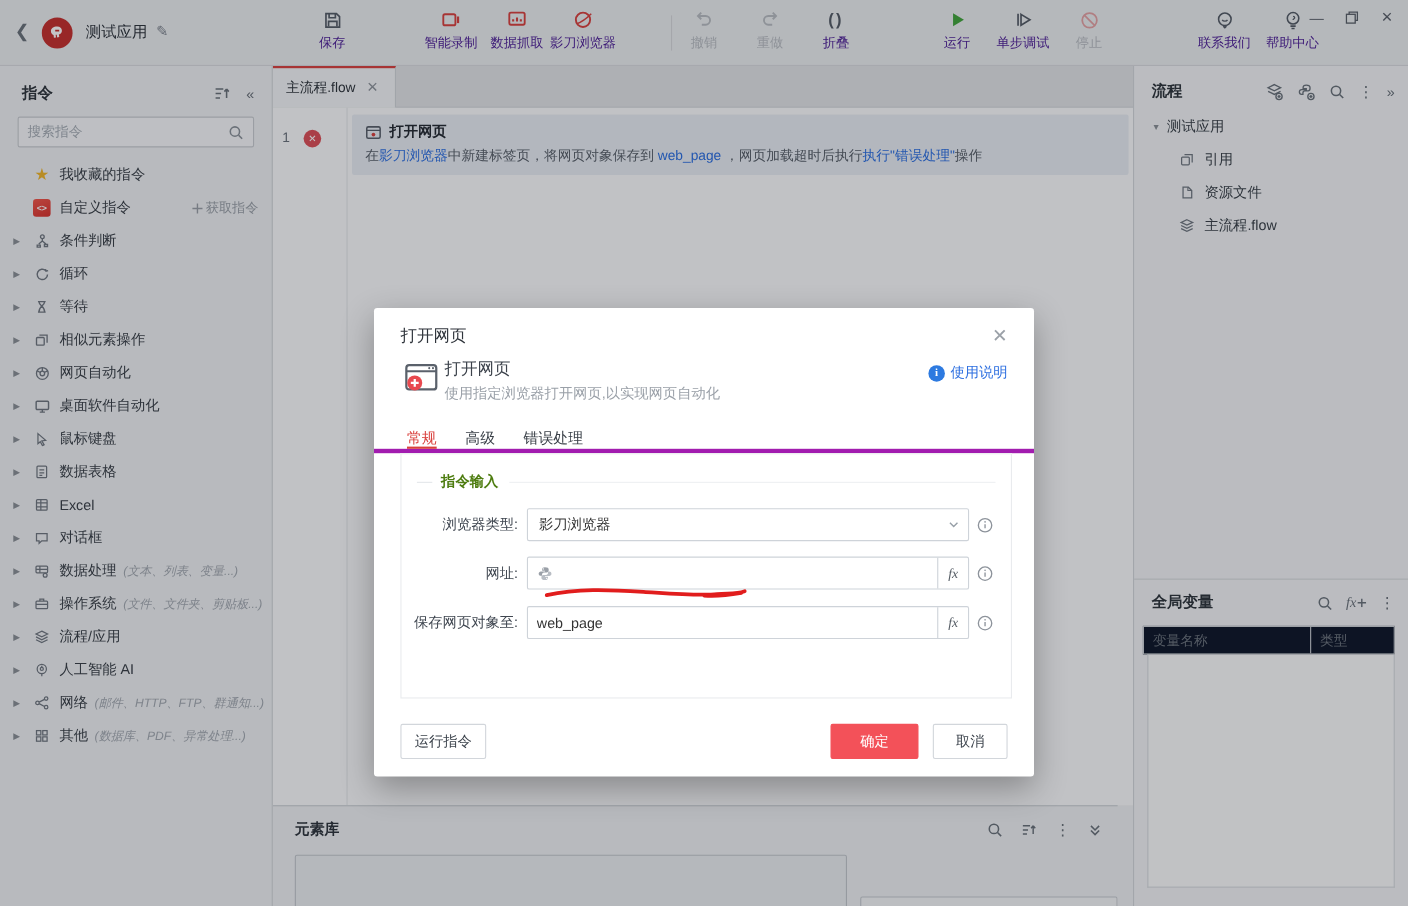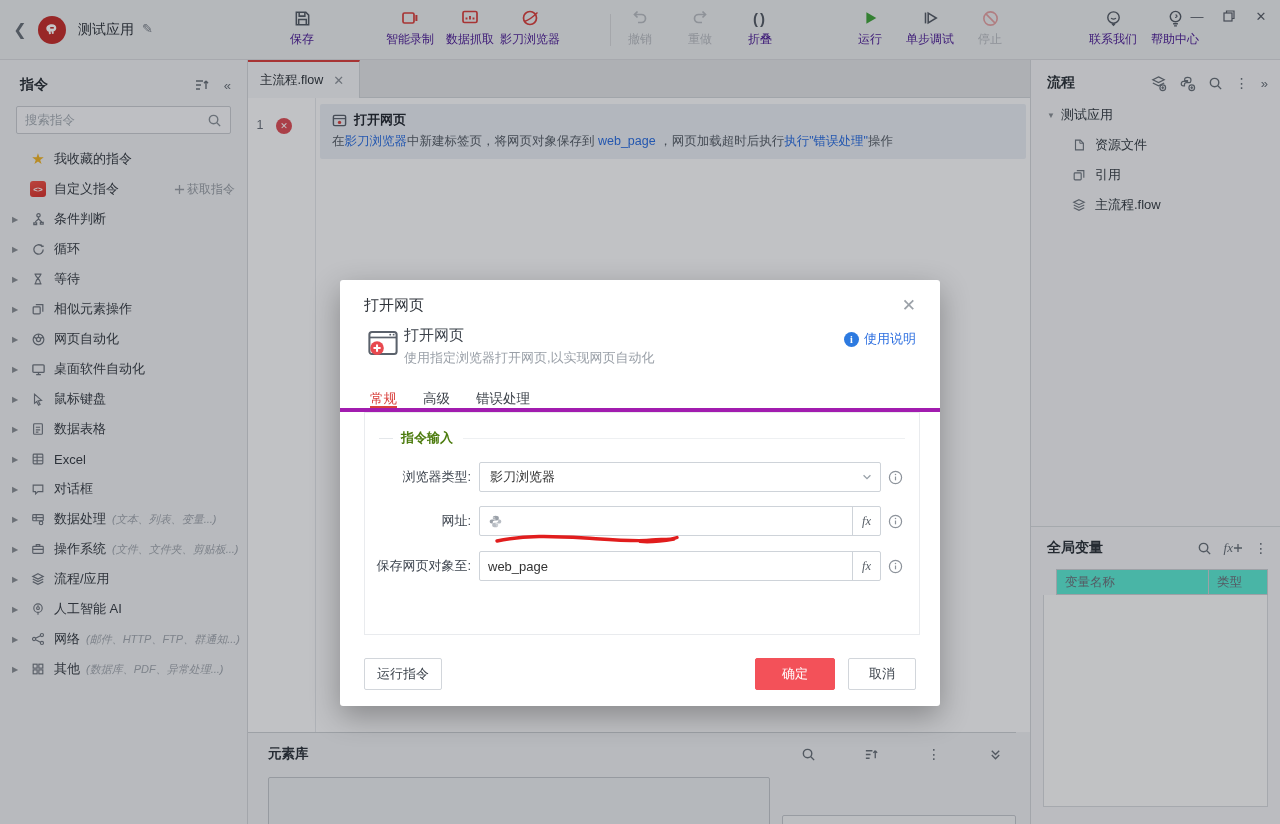--- a/index.html
+++ b/index.html
@@ -73,21 +73,21 @@
     color:#fff; font-size:9px; display:flex; align-items:center; justify-content:center; margin-left:4px; }
   .step-block { flex:1; margin-left:5px; background:#e9edf4; border-radius:2px; padding:7px 12px 9px; }
   .step-title-row { display:flex; align-items:center; gap:7px; }
   .step-title { font-size:13px; font-weight:bold; color:#262b33; }
   .step-desc { margin-top:4px; font-size:12.5px; color:#596069; line-height:17px; }
   .step-desc .lnk { color:var(--link-blue,#2d6fe0); cursor:pointer; }
 
   
   .elem-lib { position:absolute; left:0; right:14px; bottom:0; height:92px; background:#eff1f3;
     border-top:1px solid #ccd0d4; overflow:hidden; }
-  .el-header { display:flex; align-items:center; padding:12px 14px 0 20px;gap:32px; }
+  .el-header { display:flex; align-items:center; padding:12px 14px 0 20px; }
   .el-title { flex:1; font-size:13.5px; font-weight:bold; color:#2f353d; }
   .el-hicon { margin-left:16px; color:#6a717a; cursor:pointer; display:flex; align-items:center; }
   .el-listbox { position:absolute; left:20px; top:44px; width:502px; height:60px;
     background:#eceef1; border:1px solid #c3c7cc; border-radius:2px; }
   .el-capture { position:absolute; left:534px; top:44px; width:234px; height:38px; display:flex; }
   .el-capture .cap-main { flex:1; background:#f5f6f8; border:1px solid #c6cacf; border-right:none;
     border-radius:2px 0 0 2px; display:flex; align-items:center; justify-content:center; gap:6px;
     font-size:12.5px; color:#3a4048; cursor:pointer; }
   .el-capture .cap-arrow { width:43px; background:#f5f6f8; border:1px solid #c6cacf;
     border-radius:0 2px 2px 0; display:flex; align-items:center; justify-content:center;
@@ -101,22 +101,22 @@
   .rp-header { display:flex; align-items:center; padding:14px 12px 8px 16px; }
   .rp-title { flex:1; font-size:14px; font-weight:bold; color:#2f353c; }
   .rp-hicon { margin-left:12px; color:#6a717a; cursor:pointer; display:flex; align-items:center; }
   .tree-root { display:flex; align-items:center; height:30px; padding-left:16px; cursor:pointer; }
   .tree-caret { font-size:8px; color:#8b9096; width:14px; }
   .tree-root-label { font-size:13px; color:#3a4048; }
   .tree-child { display:flex; align-items:center; height:30px; padding-left:40px; cursor:pointer; gap:8px; }
   .tree-icon { width:16px; height:16px; color:#707780; display:flex; align-items:center; justify-content:center; }
   .tree-label { font-size:13px; color:#3a4048; }
   .vars-section { position:absolute; left:0; right:0; top:466px; bottom:0; border-top:1px solid #d7dadd; }
-  .vars-table-head { margin:4px 12px 0 25px; height:26px; display:flex;
-    background:#5eead4; border:1px solid #ccd0d4; }
+  .vars-table-head { margin:4px 12px 0 8px; height:26px; display:flex;
+    background:#0f172a; border:1px solid #ccd0d4; }
   .vars-th { font-size:12.5px; color:#6d747d; display:flex; align-items:center; padding-left:8px; }
   .vars-th.c1 { width:152px; border-right:1px solid #ccd0d4; }
   .vars-th.c2 { flex:1; }
   .vars-body { margin:0 12px; border:1px solid #d8dbde; border-top:none; background:#fbfbfc;
     height:calc(100% - 85px); }
 
   
   .overlay { position:absolute; inset:0; background:rgba(10,14,20,0.24); z-index:40; }
   .dialog { position:absolute; left:340px; top:280px; width:600px; height:426px; background:#fff;
     border-radius:3px; box-shadow:0 10px 30px rgba(0,0,0,0.30); z-index:60; }
@@ -595,34 +595,34 @@
       <div class="rp-hicon" style="font-size:14px;">⋮</div>
       <div class="rp-hicon" style="font-size:13px;">»</div>
     </div>
     <div class="tree-root">
       <span class="tree-caret">▼</span>
       <span class="tree-root-label">测试应用</span>
     </div>
     <div class="tree-child">
       <span class="tree-icon">
         <svg width="14" height="14" viewBox="0 0 16 16" fill="none" stroke="currentColor" stroke-width="1.3">
-            <path d="M4 2.5h5.5L13 6v7.5H4z"></path>
-            <path d="M9 2.5V6h4" stroke-width="1.1"></path>
+            <rect x="2.5" y="5.5" width="8" height="8" rx="1"></rect>
+            <path d="M5.5 3h8v8"></path>
           </svg>
       </span>
-      <span class="tree-label">资源文件</span>
+      <span class="tree-label">引用</span>
     </div>
     <div class="tree-child">
       <span class="tree-icon">
         <svg width="14" height="14" viewBox="0 0 16 16" fill="none" stroke="currentColor" stroke-width="1.3">
-            <rect x="2.5" y="5.5" width="8" height="8" rx="1"></rect>
-            <path d="M5.5 3h8v8"></path>
+            <path d="M4 2.5h5.5L13 6v7.5H4z"></path>
+            <path d="M9 2.5V6h4" stroke-width="1.1"></path>
           </svg>
       </span>
-      <span class="tree-label">引用</span>
+      <span class="tree-label">资源文件</span>
     </div>
     <div class="tree-child">
       <span class="tree-icon">
         <svg width="14" height="14" viewBox="0 0 16 16" fill="none" stroke="currentColor" stroke-width="1.3">
             <path d="M8 2 14 4.8 8 7.6 2 4.8z"></path>
             <path d="M2 8l6 2.8L14 8M2 11.2 8 14l6-2.8"></path>
           </svg>
       </span>
       <span class="tree-label">主流程.flow</span>
     </div>

